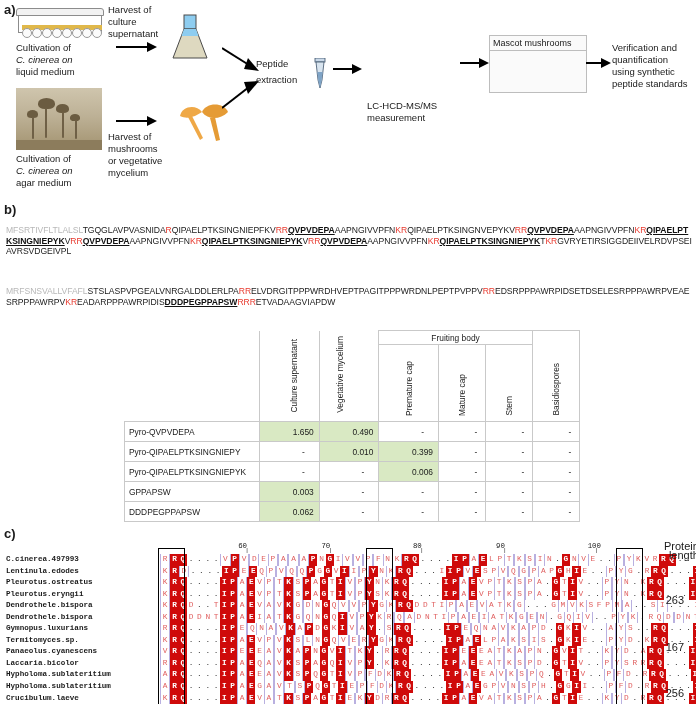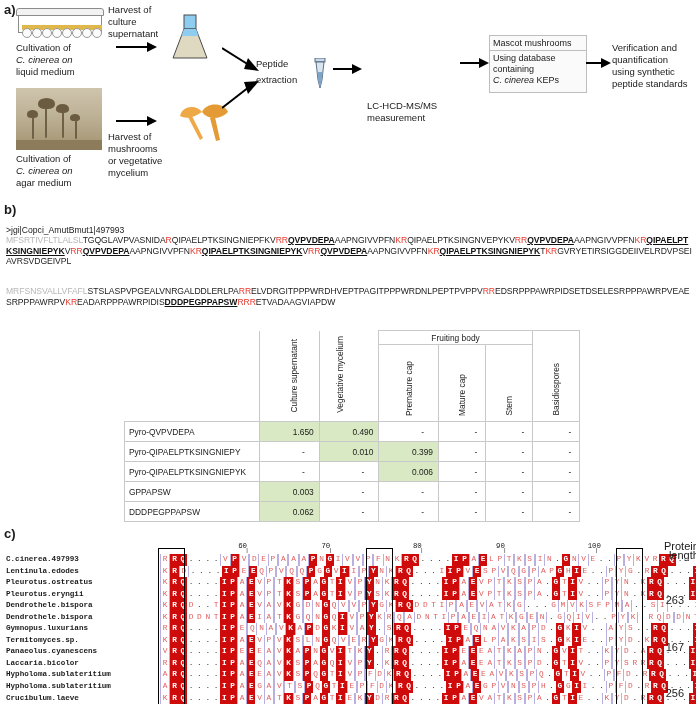--- a/index.html
+++ b/index.html
@@ -193,42 +193,36 @@
   <div class="txt cap" style="left:367px;top:100px;">LC-HCD-MS/MS</div>
   <div class="txt cap" style="left:367px;top:112px;">measurement</div>
 
   <svg class="arrow" style="left:460px;top:57px;" width="30" height="12">
     <line x1="0" y1="6" x2="19" y2="6" stroke="#000" stroke-width="2"></line>
     <polygon points="19,1 29,6 19,11" fill="#000"></polygon>
   </svg>
 
   <div id="mascot">
     <div class="hdr">Mascot mushrooms</div>
-    <div class="bdy">
-      <span>Using database</span><br>
-      <span>containing</span><br>
-      <span class="ital">C. cinerea</span><span> KEPs</span>
-    </div>
   </div>
 
   <svg class="arrow" style="left:586px;top:57px;" width="26" height="12">
     <line x1="0" y1="6" x2="15" y2="6" stroke="#000" stroke-width="2"></line>
     <polygon points="15,1 25,6 15,11" fill="#000"></polygon>
   </svg>
 
   <div class="txt cap" style="left:612px;top:42px;">Verification and</div>
   <div class="txt cap" style="left:612px;top:54px;">quantification</div>
   <div class="txt cap" style="left:612px;top:66px;">using synthetic</div>
   <div class="txt cap" style="left:612px;top:78px;">peptide standards</div>
 </div>
 
 <div id="panel-b">
   <div id="b-letter" class="panel-letter">b)</div>
   <div style="position:absolute;left:6px;top:23px;width:686px;">
-    <div class="fasta-hdr">&gt;jgi|Copci_AmutBmut1|497993</div>
     <div class="seq" id="seq1"><span class="sig">MFSRTIVFLTLALSL</span><span>TGQGLAVPVASNIDA</span><span class="rr">R</span><span>QIPAELPTKSINGNIEPFKV</span><span class="rr">RR</span><span class="kep">QVPVDEPA</span><span>AAPNGIVVPFN</span><span class="rr">KR</span><span>QIPAELPTKSINGNVEPYKV</span><span class="rr">RR</span><span class="kep">QVPVDEPA</span><span>AAPNGIVVPFN</span><span class="rr">KR</span><span class="kep">QIPAELPTKSINGNIEPYK</span><span>V</span><span class="rr">RR</span><span class="kep">QVPVDEPA</span><span>AAPNGIVVPFN</span><span class="rr">KR</span><span class="kep">QIPAELPTKSINGNIEPYK</span><span>V</span><span class="rr">RR</span><span class="kep">QVPVDEPA</span><span>AAPNGIVVPFN</span><span class="rr">KR</span><span class="kep">QIPAELPTKSINGNIEPYK</span><span>T</span><span class="rr">KR</span><span>GVRYETIRSIGGDEIIVELRDVPSEIAVRSVDGEIVPL</span></div>
   </div>
   <div style="position:absolute;left:6px;top:84px;width:686px;">
     <div class="seq" id="seq2"><span class="sig">MRFSNSVALLVFAFL</span><span>STSLASPVPGEALVNRGALDDLERLPA</span><span class="rr">RR</span><span>ELVDRGITPPPWRDHVEPTPAGITPPPWRDNLPEPTPVPPV</span><span class="rr">RR</span><span>EDSRPPPAWRPIDSETDSELESRPPPAWRPVEAESRPPPAWRPV</span><span class="rr">KR</span><span>EADARPPPAWRPIDIS</span><span class="kep">DDDPEGPPAPSW</span><span class="rr">RRR</span><span>ETVADAAGVIAPDW</span></div>
   </div>
 </div>
 
 <div id="tbl-wrap">
   <table>
     <thead>

